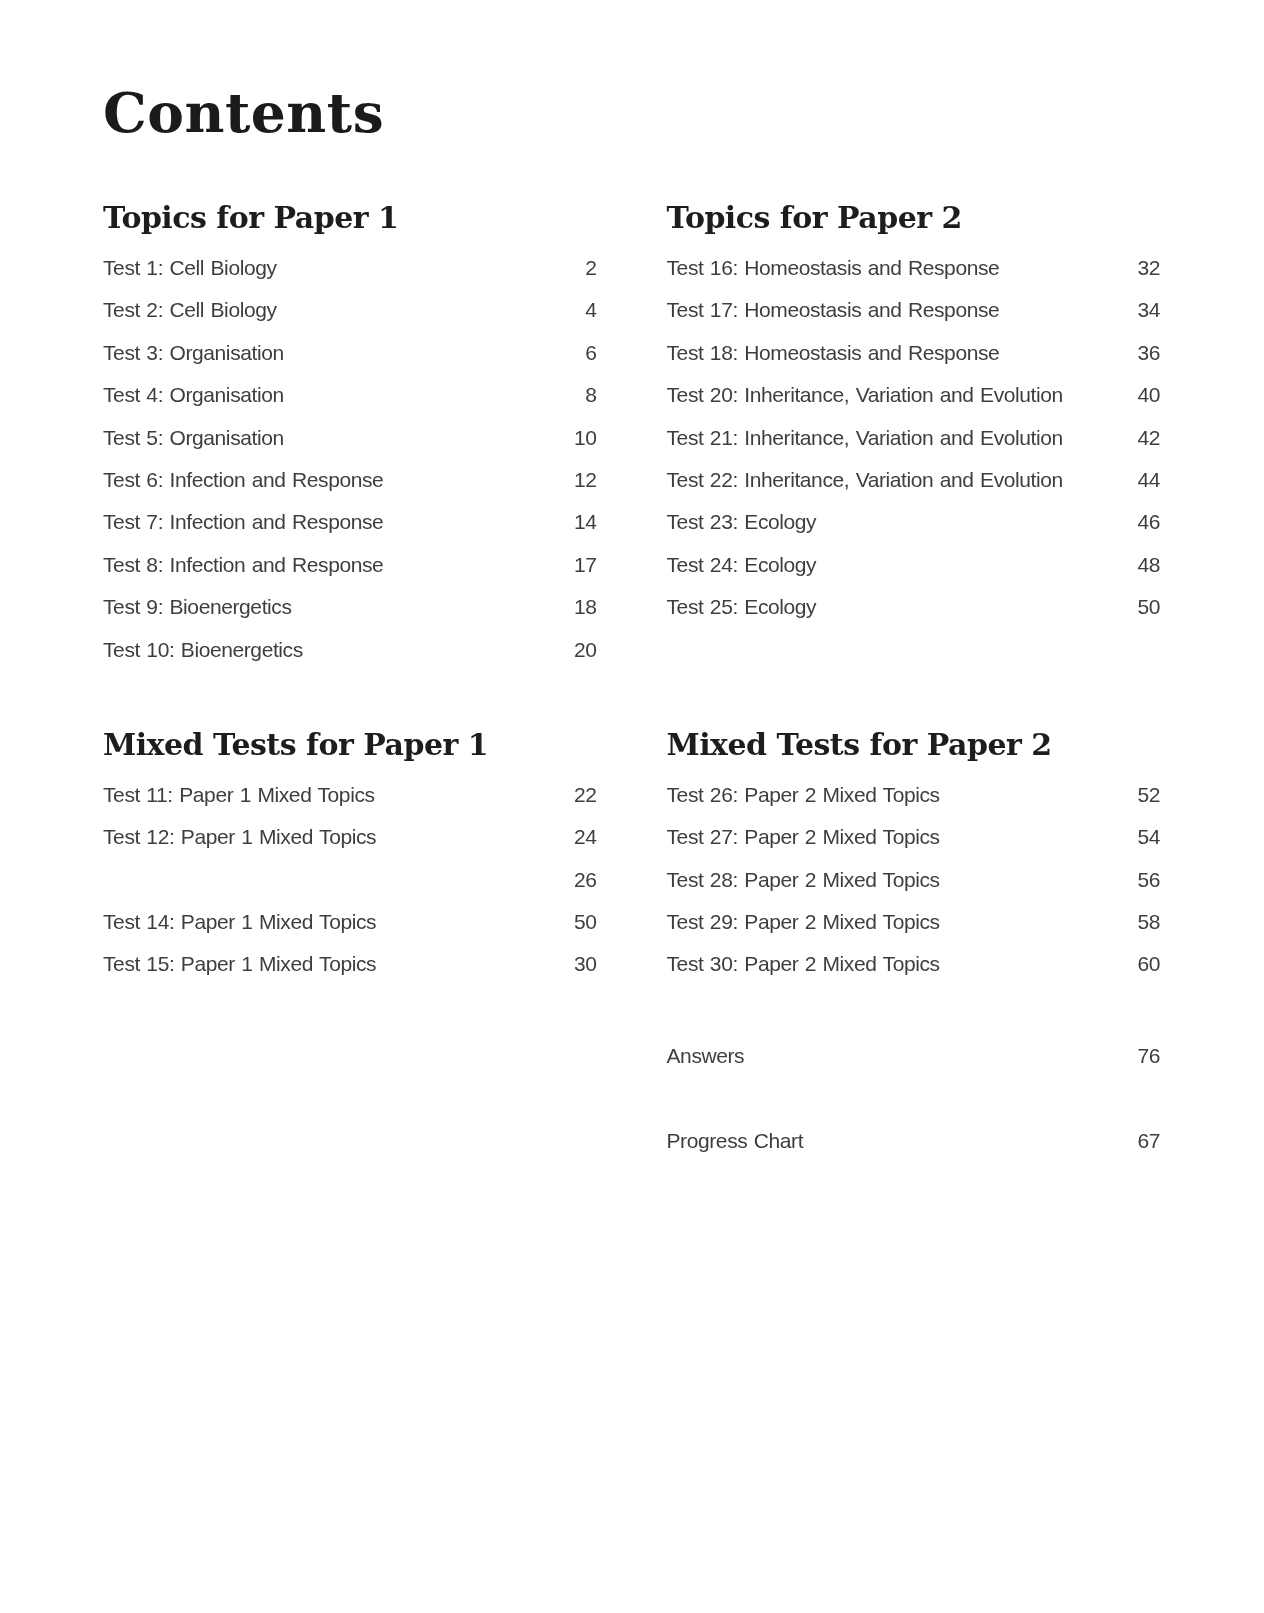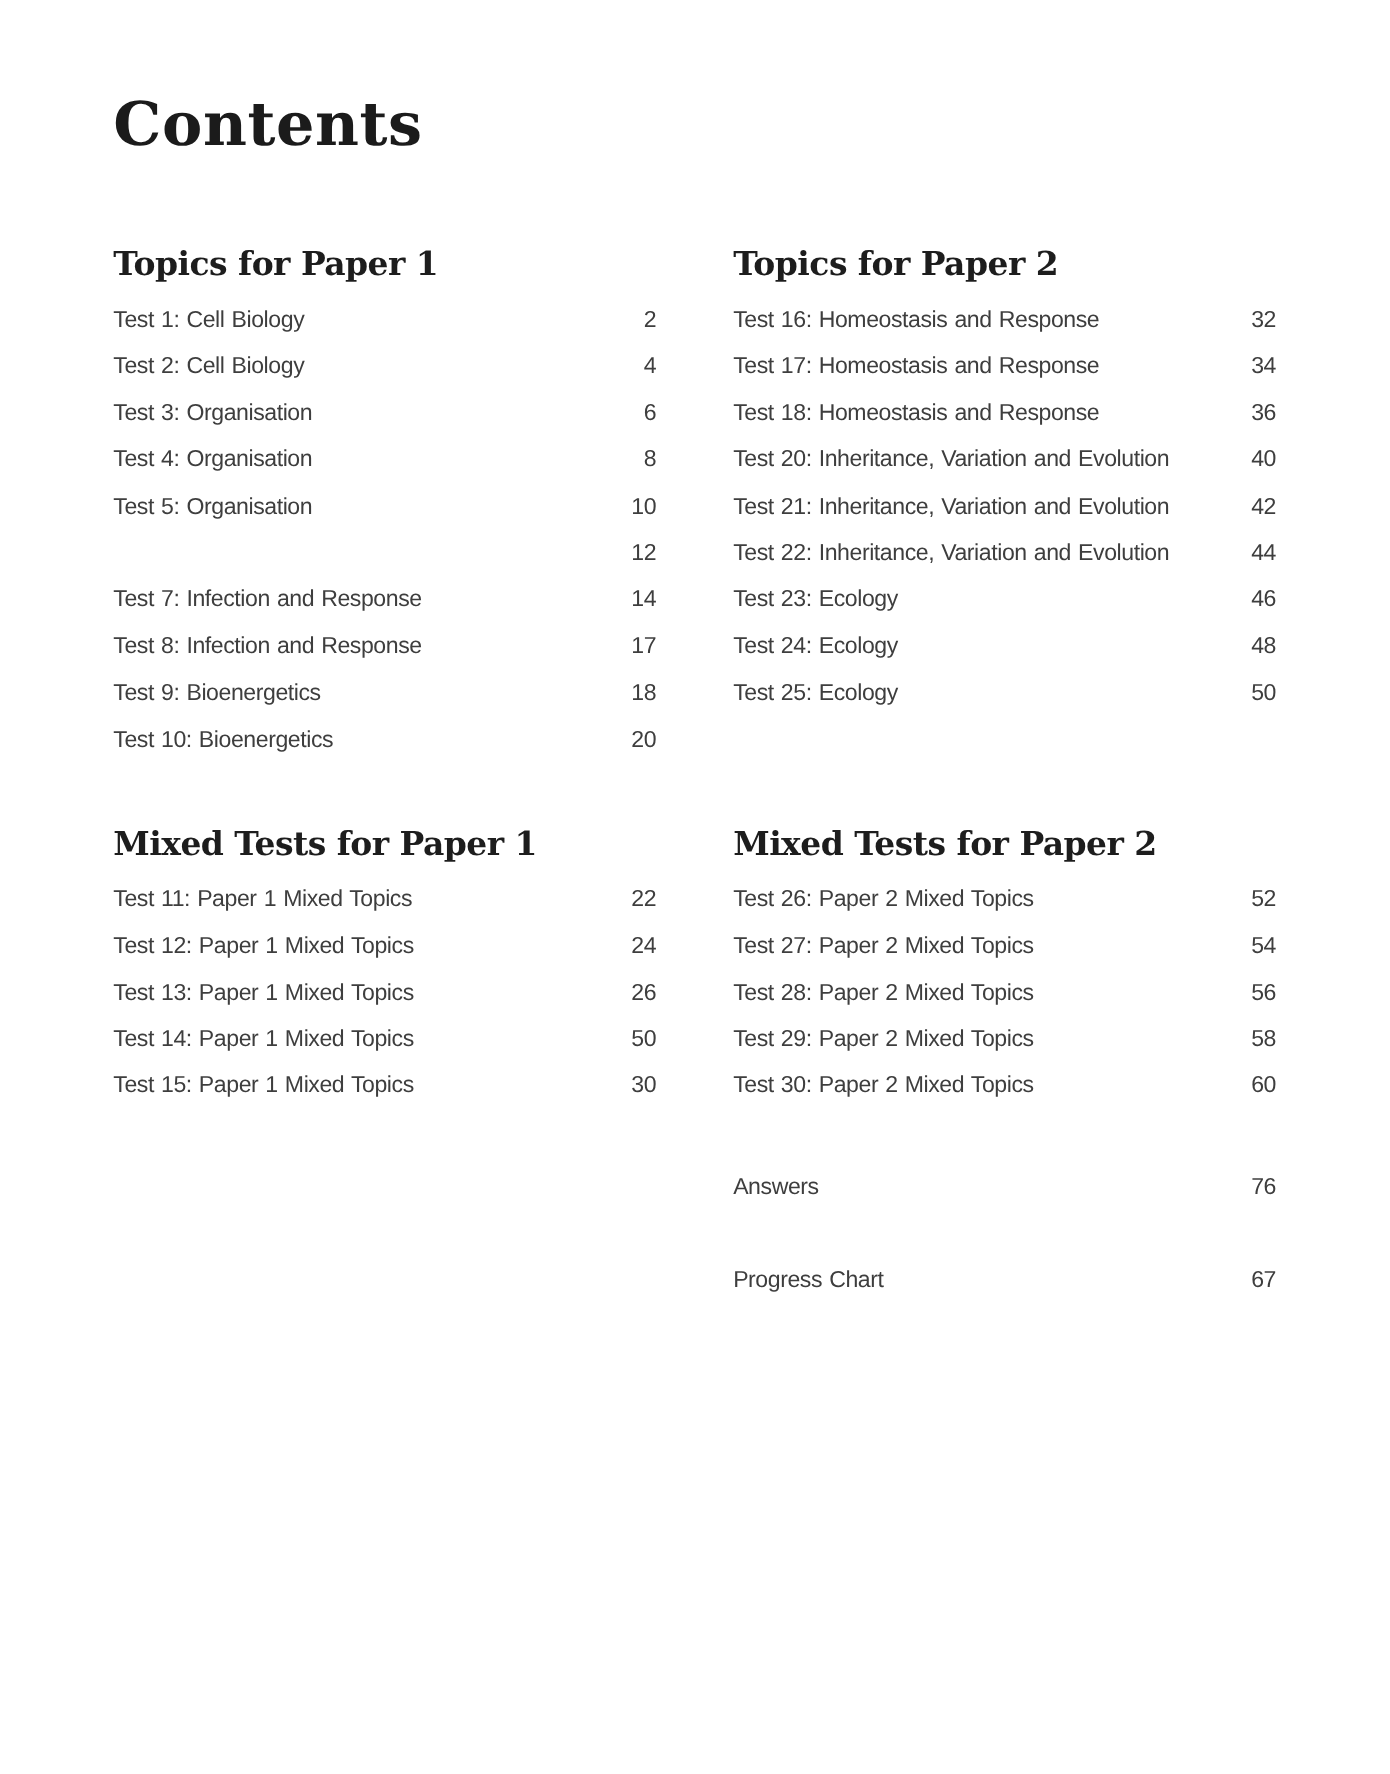--- a/index.html
+++ b/index.html
@@ -27,21 +27,21 @@
     margin-top: 85px;
     text-align: left;
     font-family: "DejaVu Serif", "Liberation Serif", serif;
     font-weight: 700;
     font-size: 55px;
     line-height: 1;
     letter-spacing: 0.5px;
     color: var(--title-ink);
   }
   .columns {
-    margin-top: 84px;
+    margin-top: 61px;
     display: grid;
     grid-template-columns: 1fr 1fr;
     column-gap: 70px;
     row-gap: 57px;
     align-items: start;
   }
   .section-heading {
     font-family: "DejaVu Serif", "Liberation Serif", serif;
     font-weight: 700;
     font-size: 30px;
@@ -107,20 +107,21 @@
     <span class="entry-label">Test 4: Organisation</span>
     <span class="leader"></span>
     <span class="entry-page">8</span>
   </div>
           <div class="entry">
     <span class="entry-label">Test 5: Organisation</span>
     <span class="leader"></span>
     <span class="entry-page">10</span>
   </div>
           <div class="entry">
+    <span class="entry-label">Test 6: Infection and Response</span>
     <span class="leader"></span>
     <span class="entry-page">12</span>
   </div>
           <div class="entry">
     <span class="entry-label">Test 7: Infection and Response</span>
     <span class="leader"></span>
     <span class="entry-page">14</span>
   </div>
           <div class="entry">
     <span class="entry-label">Test 8: Infection and Response</span>
@@ -198,21 +199,20 @@
     <span class="entry-label">Test 11: Paper 1 Mixed Topics</span>
     <span class="leader"></span>
     <span class="entry-page">22</span>
   </div>
           <div class="entry">
     <span class="entry-label">Test 12: Paper 1 Mixed Topics</span>
     <span class="leader"></span>
     <span class="entry-page">24</span>
   </div>
           <div class="entry">
-    <span class="entry-label">Test 13: Paper 1 Mixed Topics</span>
     <span class="leader"></span>
     <span class="entry-page">26</span>
   </div>
           <div class="entry">
     <span class="entry-label">Test 14: Paper 1 Mixed Topics</span>
     <span class="leader"></span>
     <span class="entry-page">50</span>
   </div>
           <div class="entry">
     <span class="entry-label">Test 15: Paper 1 Mixed Topics</span>

